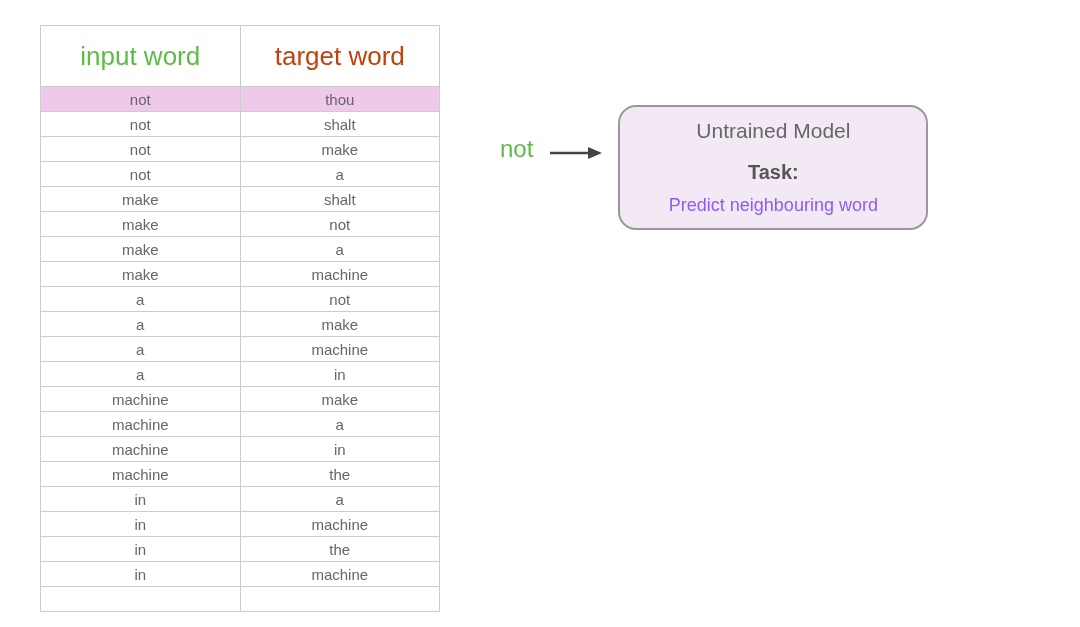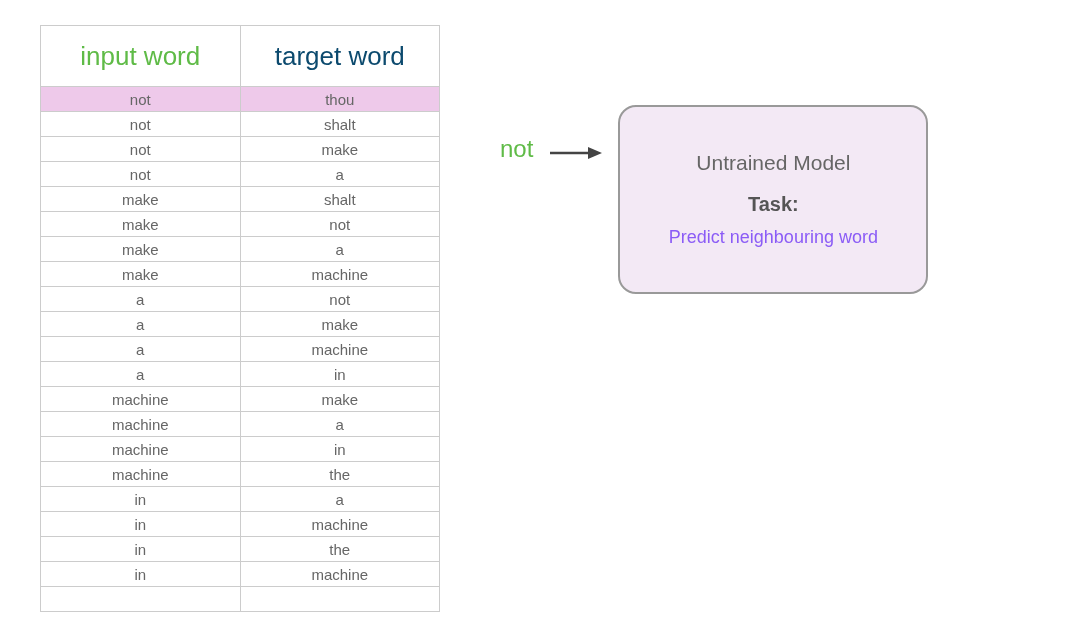--- a/index.html
+++ b/index.html
@@ -34,21 +34,21 @@
       align-items: center;
       justify-content: center;
       font-size: 26px;
       font-weight: 400;
     }
     .header-input {
       color: #5fbb47;
       border-right: 1px solid #cccccc;
     }
     .header-target {
-      color: #0c4a6e;
+      color: #c2410c;
     }
     .table-row {
       display: flex;
       height: 25px;
       border-top: 1px solid #cccccc;
     }
     .table-row.highlighted {
       background: #eec9ea;
     }
     .table-cell {
@@ -77,21 +77,21 @@
       padding-top: 38px;
     }
     .arrow svg {
       width: 55px;
       height: 20px;
     }
     .model-box {
       background: #f3e9f5;
       border: 2.5px solid #999999;
       border-radius: 18px;
-      padding: 44px 48px;
+      padding: 12px 48px;
       text-align: center;
       min-width: 310px;
     }
     .model-title {
       color: #666666;
       font-size: 21px;
       font-weight: 400;
       margin-bottom: 18px;
     }
     .task-label {

